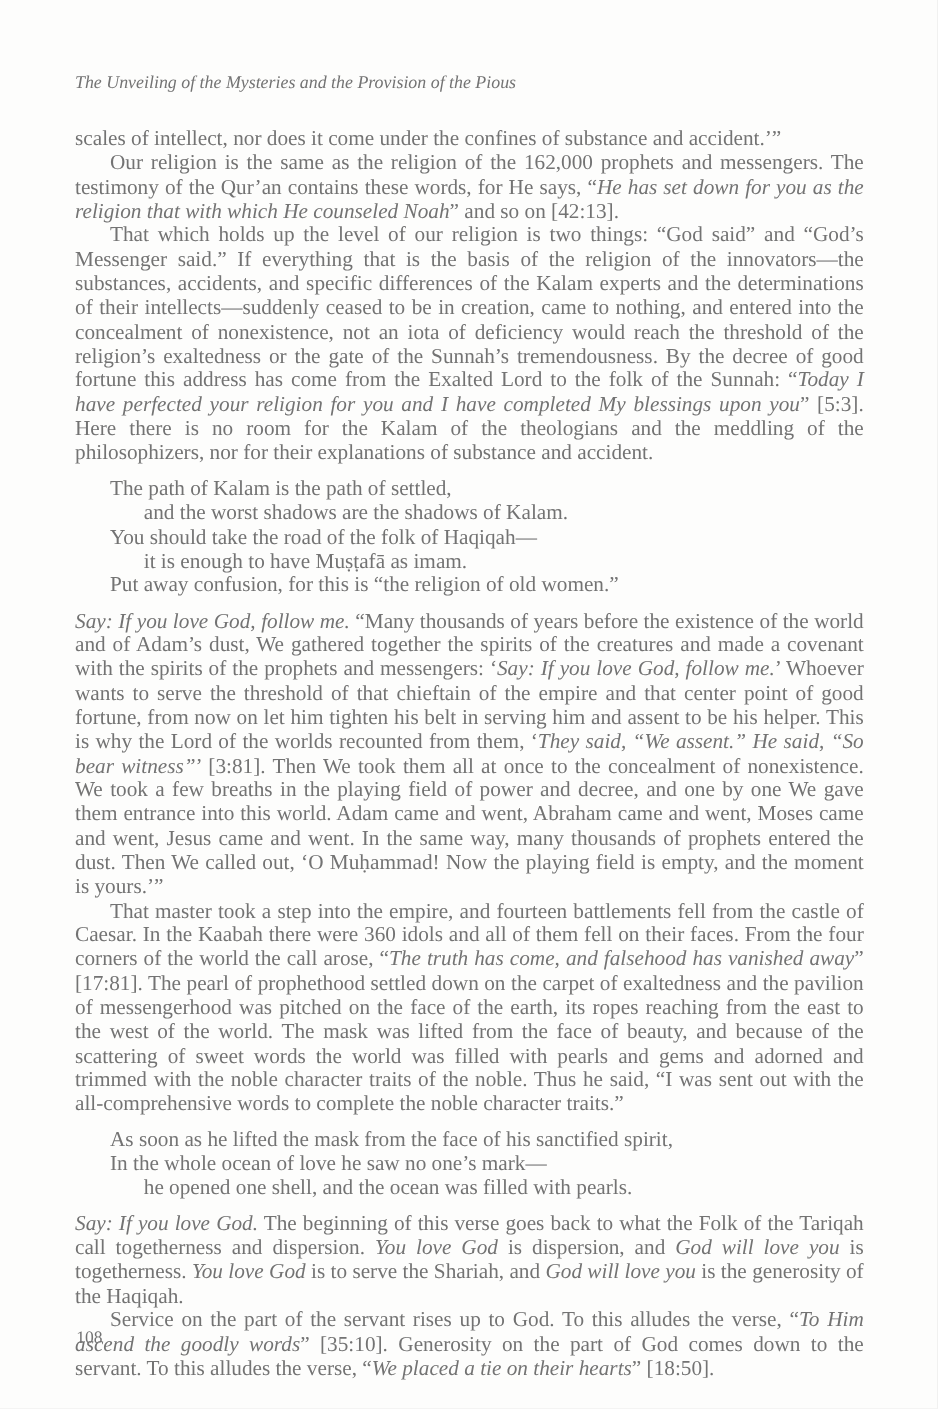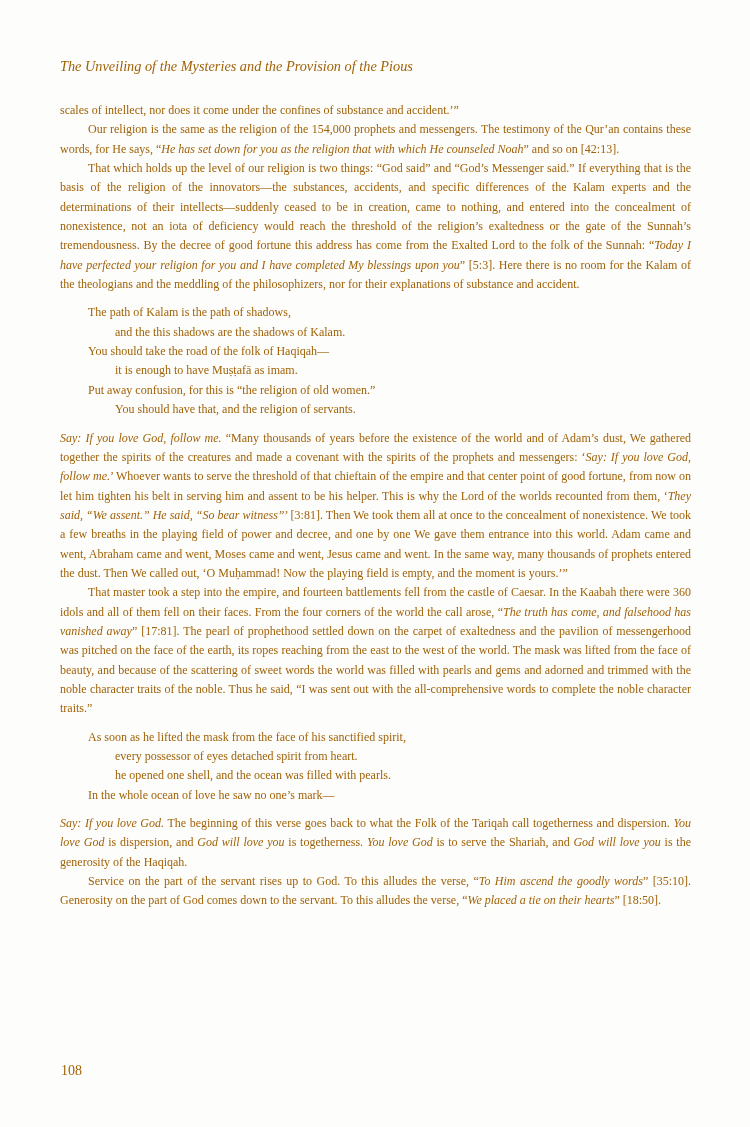--- a/index.html
+++ b/index.html
@@ -2,34 +2,34 @@
 <html><head>
 <meta charset="utf-8">
 <style>
   html, body { margin: 0; padding: 0; background: #e8e8e8; }
   .page {
     position: relative;
     width: 750px;
     height: 1127px;
     margin: 0 auto;
     background: #fdfdfc;
-    color: #a16207;
+    color: #737373;
     font-family: "Liberation Serif", "DejaVu Serif", serif;
     box-sizing: border-box;
     padding: 57px 59px 0 60px;
     overflow: hidden;
   }
   .running-header {
     font-style: italic;
     font-size: 14.3px;
     line-height: 19px;
     margin: 0 0 25px 0;
   }
   .page-body {
-    font-size: 12px;
+    font-size: 17px;
     line-height: 19.35px;
     text-align: justify;
   }
   .page-body p { margin: 0; }
   .page-body p.indent { text-indent: 28px; }
   .page-body em { font-style: italic; }
   .verse {
     margin: 9px 0 9px 0;
     padding-left: 28px;
     text-align: left;
@@ -44,36 +44,34 @@
   }
 </style>
 </head>
 <body>
 
 <div class="page">
   <div class="running-header">The Unveiling of the Mysteries and the Provision of the Pious</div>
 
   <main class="page-body">
       <p><span>scales of intellect, nor does it come under the confines of substance and accident.’”</span></p>
-      <p class="indent"><span>Our religion is the same as the religion of the 154,000 prophets and messengers. The testimony of the Qur’an contains these words, for He says, “</span><em>He has set down for you as the religion that with which He counseled Noah</em><span>” and so on [42:13].</span></p>
+      <p class="indent"><span>Our religion is the same as the religion of the 162,000 prophets and messengers. The testimony of the Qur’an contains these words, for He says, “</span><em>He has set down for you as the religion that with which He counseled Noah</em><span>” and so on [42:13].</span></p>
       <p class="indent"><span>That which holds up the level of our religion is two things: “God said” and “God’s Messenger said.” If everything that is the basis of the religion of the innovators—the substances, accidents, and specific differences of the Kalam experts and the determinations of their intellects—suddenly ceased to be in creation, came to nothing, and entered into the concealment of nonexistence, not an iota of deficiency would reach the threshold of the religion’s exaltedness or the gate of the Sunnah’s tremendousness. By the decree of good fortune this address has come from the Exalted Lord to the folk of the Sunnah: “</span><em>Today I have perfected your religion for you and I have completed My blessings upon you</em><span>” [5:3]. Here there is no room for the Kalam of the theologians and the meddling of the philosophizers, nor for their explanations of substance and accident.</span></p>
       <div class="verse">
-        <div class="verse-line lvl1">The path of Kalam is the path of shadows,</div>
-        <div class="verse-line lvl2">and the this shadows are the shadows of Kalam.</div>
+        <div class="verse-line lvl1">The path of Kalam is the path of settled,</div>
+        <div class="verse-line lvl2">and the worst shadows are the shadows of Kalam.</div>
         <div class="verse-line lvl1">You should take the road of the folk of Haqiqah—</div>
         <div class="verse-line lvl2">it is enough to have Muṣṭafā as imam.</div>
         <div class="verse-line lvl1">Put away confusion, for this is “the religion of old women.”</div>
-        <div class="verse-line lvl2">You should have that, and the religion of servants.</div>
       </div>
       <p><em>Say: If you love God, follow me.</em><span> “Many thousands of years before the existence of the world and of Adam’s dust, We gathered together the spirits of the creatures and made a covenant with the spirits of the prophets and messengers: ‘</span><em>Say: If you love God, follow me.</em><span>’ Whoever wants to serve the threshold of that chieftain of the empire and that center point of good fortune, from now on let him tighten his belt in serving him and assent to be his helper. This is why the Lord of the worlds recounted from them, ‘</span><em>They said, “We assent.” He said, “So bear witness”</em><span>’ [3:81]. Then We took them all at once to the concealment of nonexistence. We took a few breaths in the playing field of power and decree, and one by one We gave them entrance into this world. Adam came and went, Abraham came and went, Moses came and went, Jesus came and went. In the same way, many thousands of prophets entered the dust. Then We called out, ‘O Muḥammad! Now the playing field is empty, and the moment is yours.’”</span></p>
       <p class="indent"><span>That master took a step into the empire, and fourteen battlements fell from the castle of Caesar. In the Kaabah there were 360 idols and all of them fell on their faces. From the four corners of the world the call arose, “</span><em>The truth has come, and falsehood has vanished away</em><span>” [17:81]. The pearl of prophethood settled down on the carpet of exaltedness and the pavilion of messengerhood was pitched on the face of the earth, its ropes reaching from the east to the west of the world. The mask was lifted from the face of beauty, and because of the scattering of sweet words the world was filled with pearls and gems and adorned and trimmed with the noble character traits of the noble. Thus he said, “I was sent out with the all-comprehensive words to complete the noble character traits.”</span></p>
       <div class="verse">
         <div class="verse-line lvl1">As soon as he lifted the mask from the face of his sanctified spirit,</div>
-        <div class="verse-line lvl2">every possessor of eyes detached spirit from heart.</div>
+        <div class="verse-line lvl1">In the whole ocean of love he saw no one’s mark—</div>
         <div class="verse-line lvl2">he opened one shell, and the ocean was filled with pearls.</div>
-        <div class="verse-line lvl1">In the whole ocean of love he saw no one’s mark—</div>
       </div>
       <p><em>Say: If you love God.</em><span> The beginning of this verse goes back to what the Folk of the Tariqah call togetherness and dispersion. </span><em>You love God</em><span> is dispersion, and </span><em>God will love you</em><span> is togetherness. </span><em>You love God</em><span> is to serve the Shariah, and </span><em>God will love you</em><span> is the generosity of the Haqiqah.</span></p>
       <p class="indent"><span>Service on the part of the servant rises up to God. To this alludes the verse, “</span><em>To Him ascend the goodly words</em><span>” [35:10]. Generosity on the part of God comes down to the servant. To this alludes the verse, “</span><em>We placed a tie on their hearts</em><span>” [18:50].</span></p>
     </main>
 
   <div class="page-number">108</div>
 </div>
 
 </body></html>

